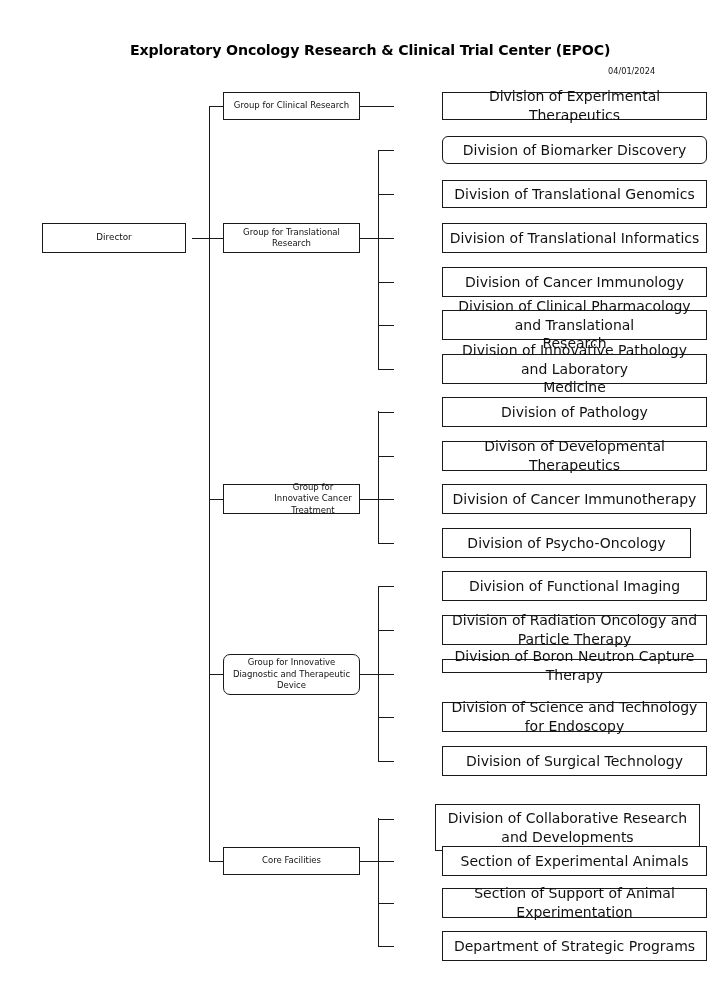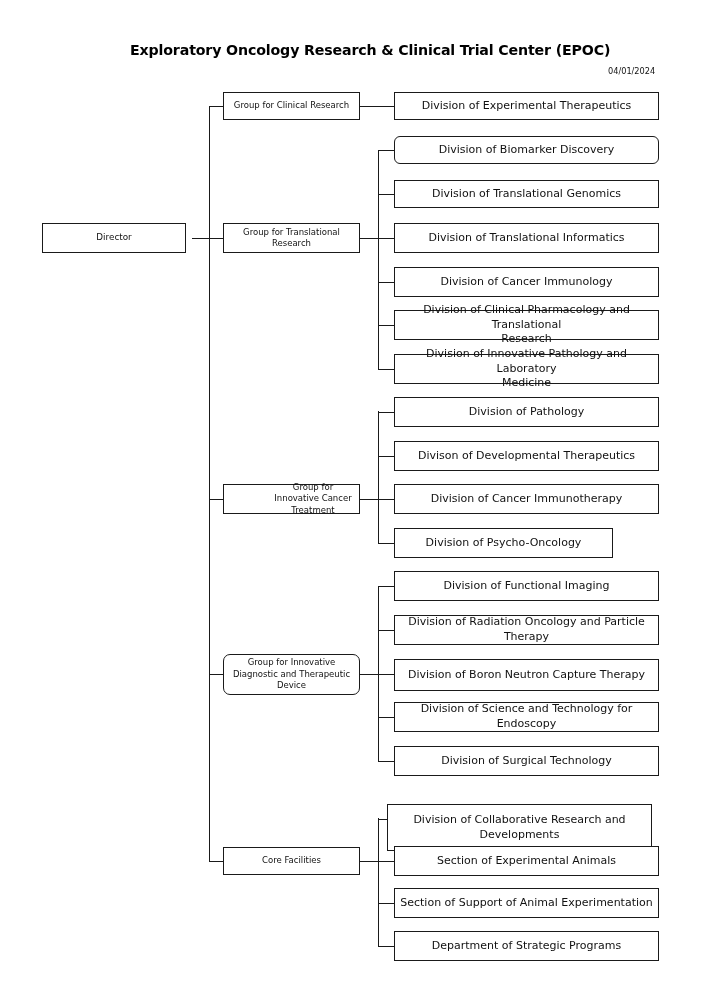--- a/index.html
+++ b/index.html
@@ -46,21 +46,21 @@
     align-items: center;
     justify-content: center;
     text-align: center;
     font-size: 8.6px;
     line-height: 1.35;
     color: #111111;
     padding: 1px 4px;
   }
   .node.root { font-size: 8.8px; }
   .node.group { font-size: 8.5px; }
-  .node.leaf { font-size: 11px; }
+  .node.leaf { font-size: 14px; margin-left: 48px; }
   .line {
     position: absolute;
     background: #1a1a1a;
   }
   .line.h { height: 1.1px; }
   .line.v { width: 1.1px; }
 </style>
 </head>
 <body>
 
@@ -131,25 +131,25 @@
   <div class="node leaf" style="left:394px; top:223px; width:265px; height:30px;">Division of Translational Informatics</div>
   <div class="node leaf" style="left:394px; top:267px; width:265px; height:30px;">Division of Cancer Immunology</div>
   <div class="node leaf" style="left:394px; top:310px; width:265px; height:30px; white-space:pre-line;">Division of Clinical Pharmacology and Translational
 Research</div>
   <div class="node leaf" style="left:394px; top:354px; width:265px; height:30px; white-space:pre-line;">Division of Innovative Pathology and Laboratory
 Medicine</div>
 
   <div class="node leaf" style="left:394px; top:397px; width:265px; height:30px;">Division of Pathology</div>
   <div class="node leaf" style="left:394px; top:441px; width:265px; height:30px;">Divison of Developmental Therapeutics</div>
   <div class="node leaf" style="left:394px; top:484px; width:265px; height:30px;">Division of Cancer Immunotherapy</div>
-  <div class="node leaf" style="left:394px; top:528px; width:219px; height:30px;">Division of Psycho-Oncology</div>
+  <div class="node leaf" style="left:394px; top:528px; width:249px; height:30px;">Division of Psycho-Oncology</div>
 
   <div class="node leaf" style="left:394px; top:571px; width:265px; height:30px;">Division of Functional Imaging</div>
   <div class="node leaf" style="left:394px; top:615px; width:265px; height:30px;">Division of Radiation Oncology and Particle Therapy</div>
-  <div class="node leaf" style="left:394px; top:659px; width:265px; height:32px;">Division of Boron Neutron Capture Therapy</div>
+  <div class="node leaf" style="left:394px; top:659px; width:265px; height:14px;">Division of Boron Neutron Capture Therapy</div>
   <div class="node leaf" style="left:394px; top:702px; width:265px; height:30px;">Division of Science and Technology for Endoscopy</div>
   <div class="node leaf" style="left:394px; top:746px; width:265px; height:30px;">Division of Surgical Technology</div>
 
   <div class="node leaf" style="left:387px; top:804px; width:265px; height:47px;">Division of Collaborative Research and Developments</div>
   <div class="node leaf" style="left:394px; top:846px; width:265px; height:30px;">Section of Experimental Animals</div>
   <div class="node leaf" style="left:394px; top:888px; width:265px; height:30px;">Section of Support of Animal Experimentation</div>
   <div class="node leaf" style="left:394px; top:931px; width:265px; height:30px;">Department of Strategic Programs</div>
 
 </div>
 

